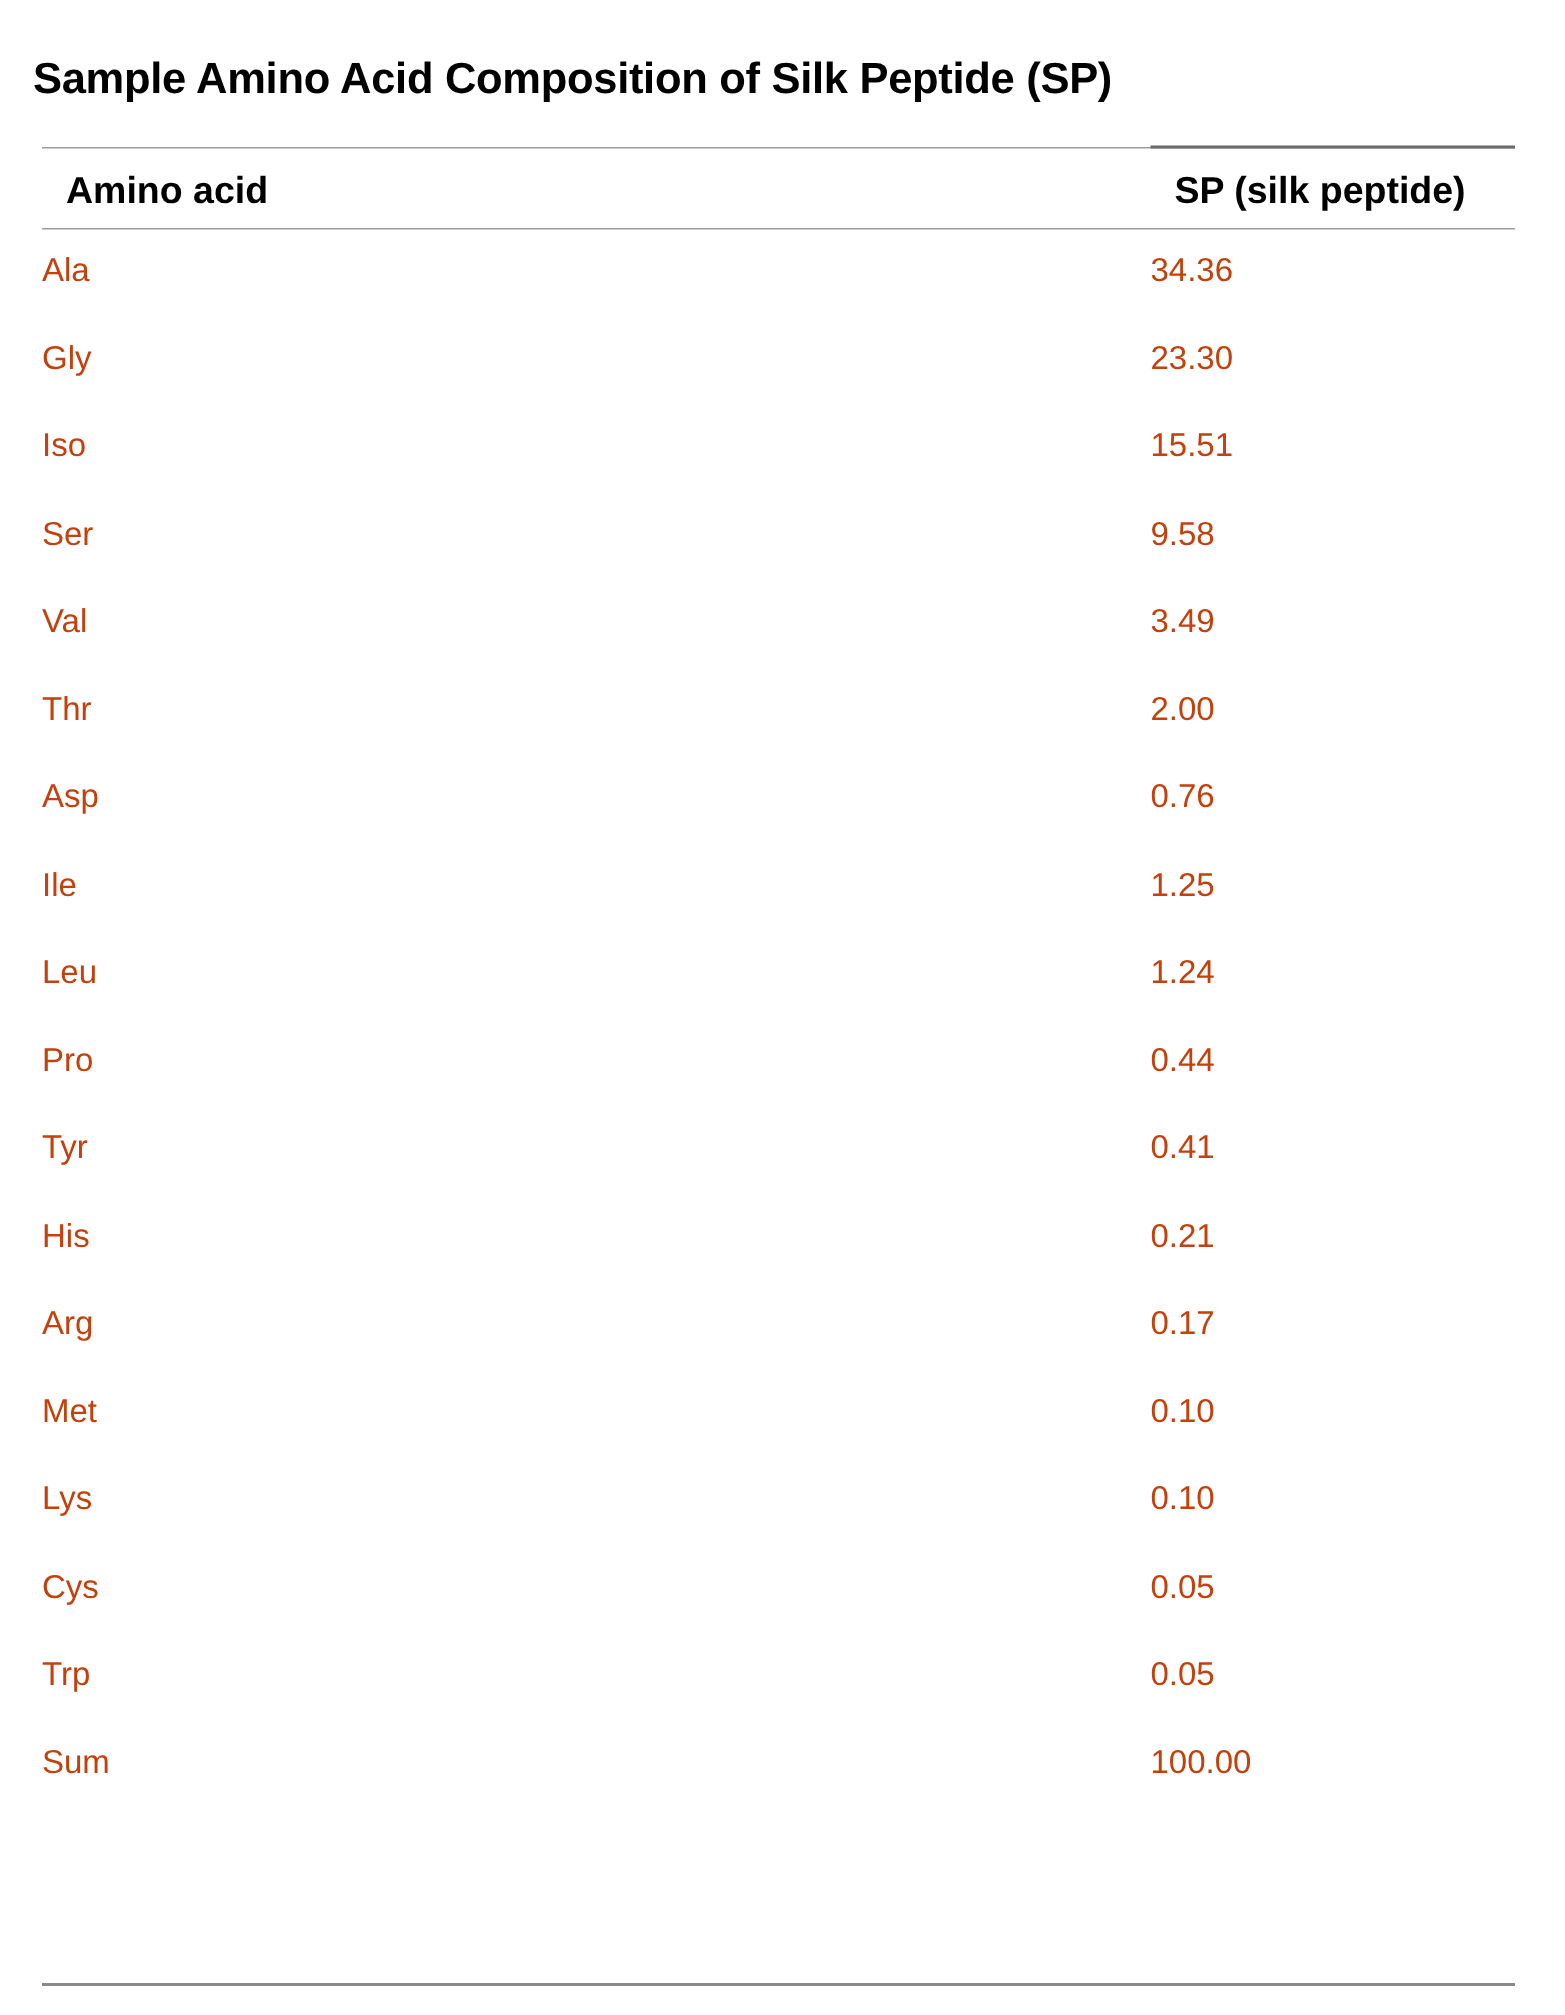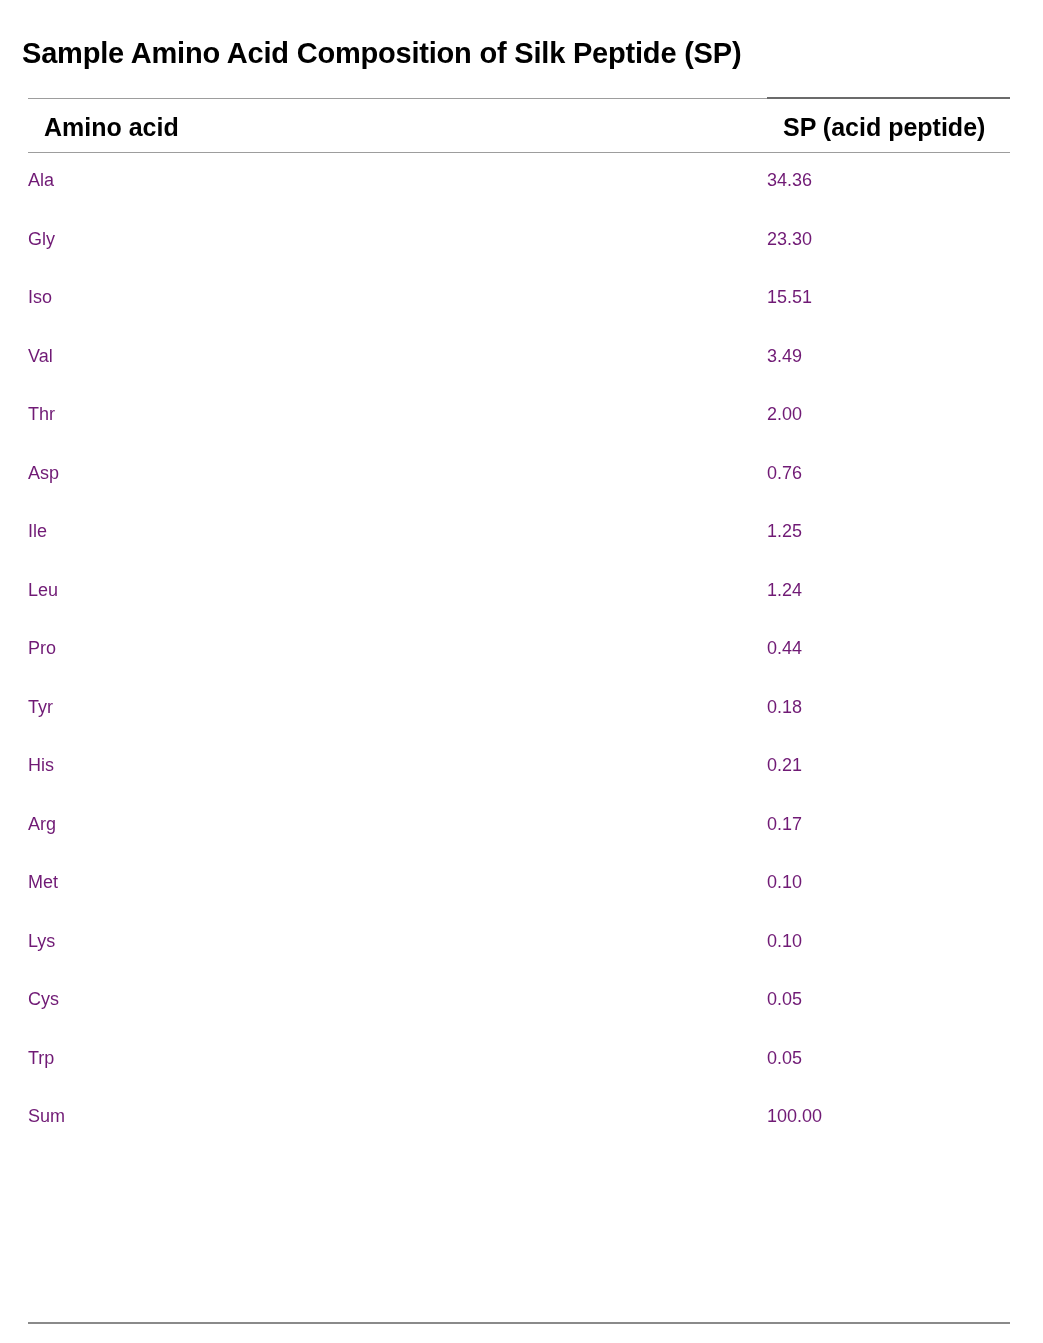--- a/index.html
+++ b/index.html
@@ -96,60 +96,64 @@
     width: 1043px;
   }
   .data-row {
     position: relative;
     height: 58.5px;
     width: 1043px;
   }
   .cell {
     position: absolute;
     top: 0;
-    font-size: 18px;
+    font-size: 22px;
     font-weight: normal;
-    color: #701a75;
+    color: #c2410c;
     line-height: 34px;
     white-space: nowrap;
   }
   .cell.col-name  { left: 28px; }
   .cell.col-value { left: 767px; }
 </style>
 </head>
 <body>
 
 <div class="table-figure">
 
   <div class="fig-title">Sample Amino Acid Composition of Silk Peptide (SP)</div>
 
   <div class="rule rule-top-light"></div>
   <div class="rule-top-dark"></div>
 
   <div class="header-row">
     <div class="header-cell col-name">Amino acid</div>
-    <div class="header-cell col-value">SP (acid peptide)</div>
+    <div class="header-cell col-value">SP (silk peptide)</div>
   </div>
 
   <div class="rule rule-header-bottom"></div>
 
   <div class="body-rows" id="body-rows">
       <div class="data-row">
         <div class="cell col-name">Ala</div>
         <div class="cell col-value">34.36</div>
       </div>
       <div class="data-row">
         <div class="cell col-name">Gly</div>
         <div class="cell col-value">23.30</div>
       </div>
       <div class="data-row">
         <div class="cell col-name">Iso</div>
         <div class="cell col-value">15.51</div>
       </div>
       <div class="data-row">
+        <div class="cell col-name">Ser</div>
+        <div class="cell col-value">9.58</div>
+      </div>
+      <div class="data-row">
         <div class="cell col-name">Val</div>
         <div class="cell col-value">3.49</div>
       </div>
       <div class="data-row">
         <div class="cell col-name">Thr</div>
         <div class="cell col-value">2.00</div>
       </div>
       <div class="data-row">
         <div class="cell col-name">Asp</div>
         <div class="cell col-value">0.76</div>
@@ -161,21 +165,21 @@
       <div class="data-row">
         <div class="cell col-name">Leu</div>
         <div class="cell col-value">1.24</div>
       </div>
       <div class="data-row">
         <div class="cell col-name">Pro</div>
         <div class="cell col-value">0.44</div>
       </div>
       <div class="data-row">
         <div class="cell col-name">Tyr</div>
-        <div class="cell col-value">0.18</div>
+        <div class="cell col-value">0.41</div>
       </div>
       <div class="data-row">
         <div class="cell col-name">His</div>
         <div class="cell col-value">0.21</div>
       </div>
       <div class="data-row">
         <div class="cell col-name">Arg</div>
         <div class="cell col-value">0.17</div>
       </div>
       <div class="data-row">

